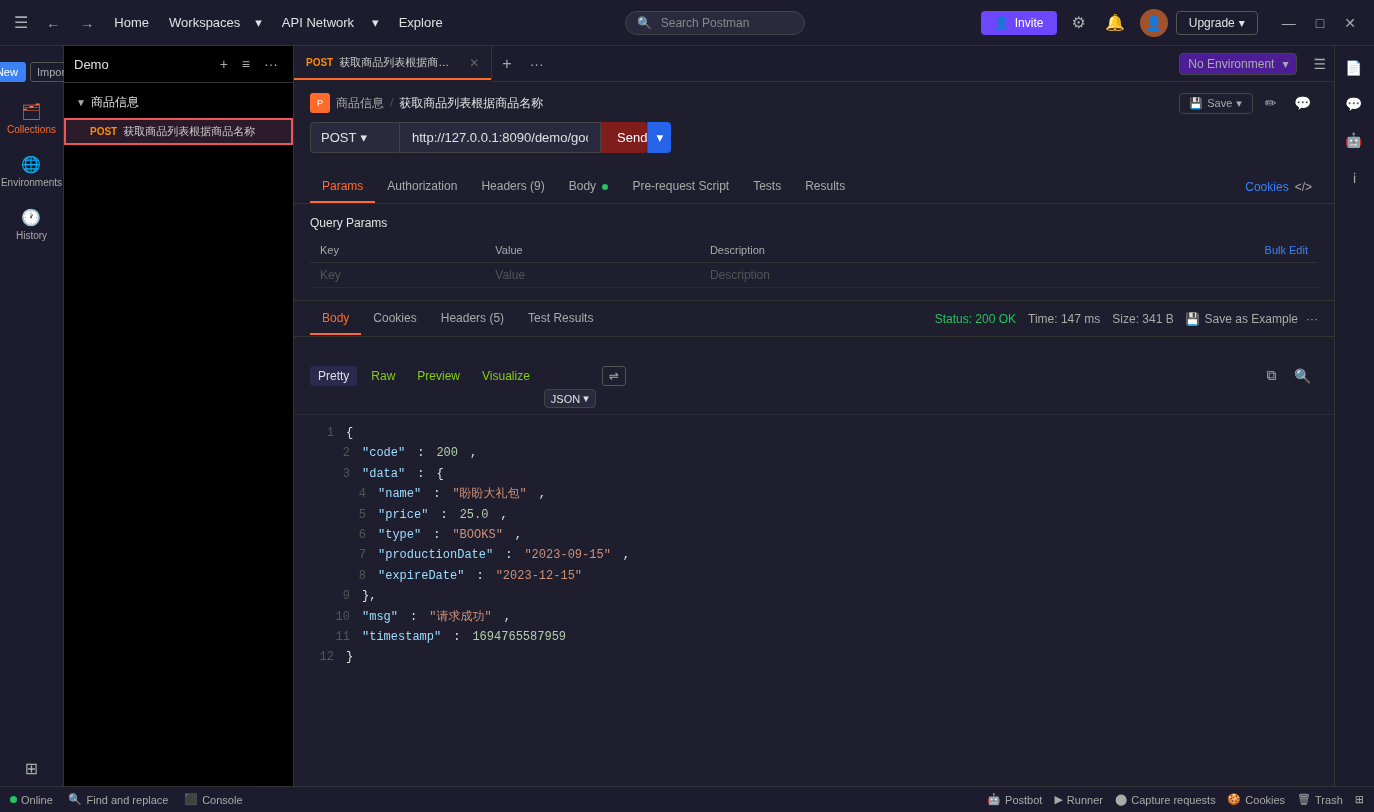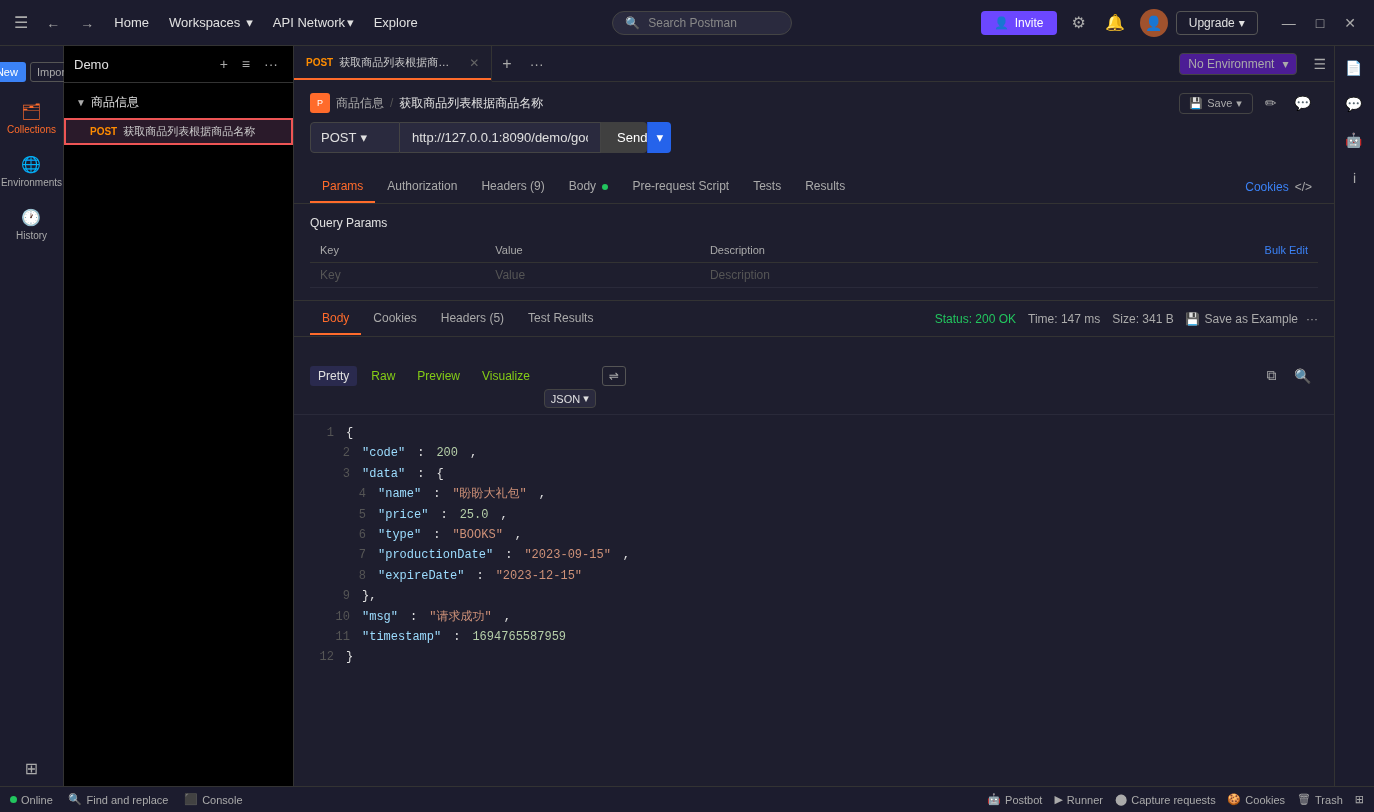--- a/index.html
+++ b/index.html
@@ -3,22 +3,22 @@
   <meta charset="utf-8">
   <style>
     * { box-sizing: border-box; margin: 0; padding: 0; }
     body { font-family: -apple-system, BlinkMacSystemFont, 'Segoe UI', sans-serif; font-size: 12px; background: #1a1a2e; color: #e0e0e0; height: 812px; overflow: hidden; display: flex; flex-direction: column; }
 
     
     .topbar { background: #1c1c2e; display: flex; align-items: center; height: 46px; padding: 0 10px; gap: 8px; border-bottom: 1px solid #333; flex-shrink: 0; }
     .topbar-menu-icon { color: #aaa; font-size: 16px; cursor: pointer; padding: 4px; }
     .topbar-nav-btn { color: #aaa; font-size: 14px; cursor: pointer; padding: 4px 6px; }
     .topbar-home { color: #e0e0e0; font-size: 13px; cursor: pointer; padding: 4px 6px; }
-    .topbar-workspaces { color: #e0e0e0; font-size: 13px; cursor: pointer; padding: 4px 6px; display: flex; align-items: center; gap: 6px; }
-    .topbar-api-network { color: #e0e0e0; font-size: 13px; cursor: pointer; padding: 4px 6px; display: flex; align-items: center; gap: 2px; }
+    .topbar-workspaces { color: #e0e0e0; font-size: 13px; cursor: pointer; padding: 4px 6px; display: flex; align-items: center; gap: 15px; }
+    .topbar-api-network { color: #e0e0e0; font-size: 13px; cursor: pointer; padding: 4px 6px; display: flex; align-items: center; gap: 18px; }
     .topbar-explore { color: #e0e0e0; font-size: 13px; cursor: pointer; padding: 4px 6px; }
     .topbar-search { background: #2a2a3e; border: 1px solid #444; border-radius: 20px; display: flex; align-items: center; padding: 4px 12px; gap: 8px; width: 180px; cursor: pointer; margin: 0 auto; }
     .topbar-search span { color: #888; font-size: 12px; }
     .topbar-invite { background: #6c47ff; color: white; border: none; border-radius: 4px; padding: 5px 14px; font-size: 12px; cursor: pointer; display: flex; align-items: center; gap: 5px; }
     .topbar-icon-btn { color: #aaa; font-size: 16px; cursor: pointer; padding: 4px 6px; }
     .topbar-avatar { width: 28px; height: 28px; border-radius: 50%; background: #a0522d; display: flex; align-items: center; justify-content: center; cursor: pointer; overflow: hidden; }
     .topbar-upgrade { background: transparent; color: #e0e0e0; border: 1px solid #555; border-radius: 4px; padding: 4px 12px; font-size: 12px; cursor: pointer; display: flex; align-items: center; gap: 4px; }
     .topbar-window-btns { display: flex; gap: 4px; margin-left: 8px; }
     .win-btn { color: #aaa; font-size: 14px; cursor: pointer; padding: 4px 8px; }
 
@@ -69,21 +69,21 @@
 
     
     .request-editor { padding: 10px 16px; flex-shrink: 0; }
     .breadcrumb { display: flex; align-items: center; gap: 6px; margin-bottom: 8px; font-size: 12px; color: #aaa; }
     .breadcrumb-icon { width: 20px; height: 20px; background: #ff6b2b; border-radius: 3px; display: flex; align-items: center; justify-content: center; font-size: 9px; color: white; }
     .breadcrumb-sep { color: #555; }
     .breadcrumb-current { color: #e0e0e0; }
     .request-row { display: flex; align-items: center; gap: 8px; margin-bottom: 8px; }
     .method-select { background: #2a2a3e; border: 1px solid #444; color: #e0e0e0; border-radius: 4px 0 0 4px; padding: 7px 10px; font-size: 13px; cursor: pointer; display: flex; align-items: center; gap: 4px; min-width: 90px; }
     .url-input { flex: 1; background: #2a2a3e; border: 1px solid #444; color: #e0e0e0; padding: 7px 12px; font-size: 13px; outline: none; border-left: none; }
-    .send-btn { background: #404040; color: white; border: none; border-radius: 0 4px 4px 0; padding: 7px 0 7px 16px; font-size: 13px; cursor: pointer; display: flex; align-items: center; }
+    .send-btn { background: #7f1d1d; color: white; border: none; border-radius: 0 4px 4px 0; padding: 7px 0 7px 16px; font-size: 13px; cursor: pointer; display: flex; align-items: center; }
     .send-btn-arrow { background: #2563eb; border: none; color: white; padding: 7px 8px; border-radius: 0 4px 4px 0; cursor: pointer; border-left: 1px solid #1d4ed8; }
     .send-group { display: flex; }
 
     
     .req-tabs { display: flex; align-items: center; border-bottom: 1px solid #333; padding: 0 16px; flex-shrink: 0; }
     .req-tab { padding: 8px 12px; font-size: 12px; color: #aaa; cursor: pointer; border-bottom: 2px solid transparent; }
     .req-tab.active { color: #ff6b2b; border-bottom: 2px solid #ff6b2b; }
     .req-tab .dot { display: inline-block; width: 6px; height: 6px; background: #22c55e; border-radius: 50%; margin-left: 3px; vertical-align: middle; }
     .req-tab-spacer { flex: 1; }
     .cookies-link { font-size: 12px; color: #3b82f6; cursor: pointer; padding: 8px 0; }

